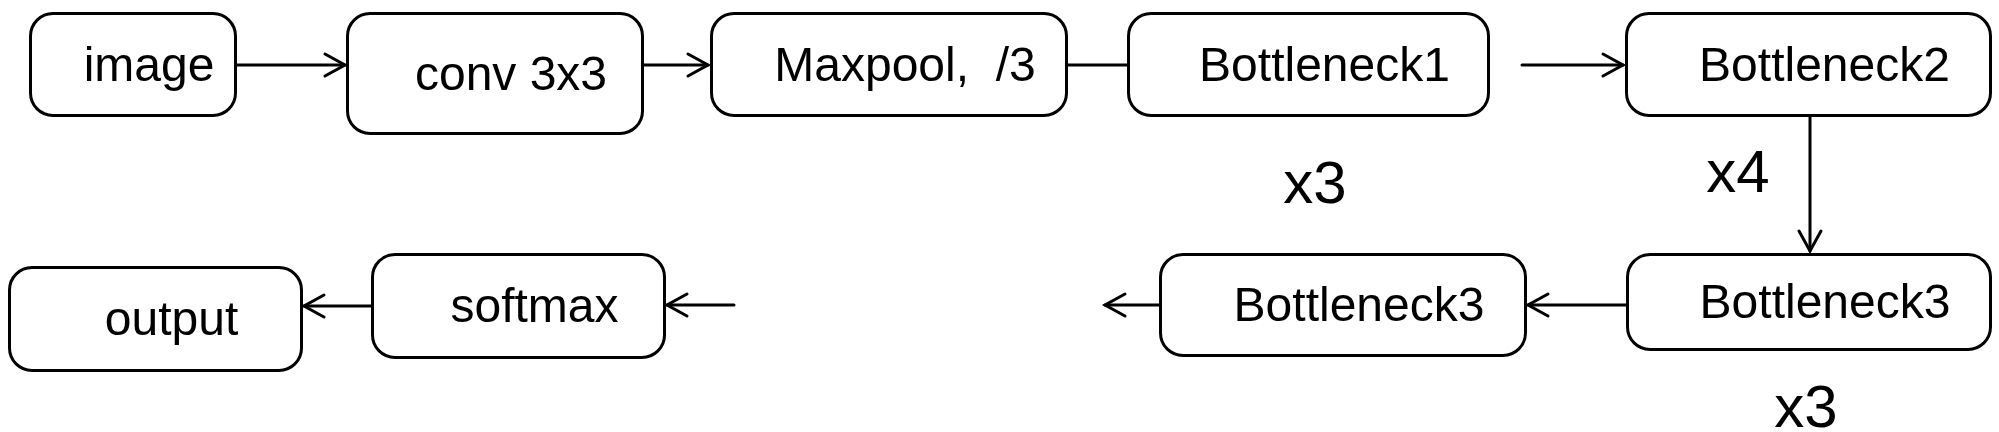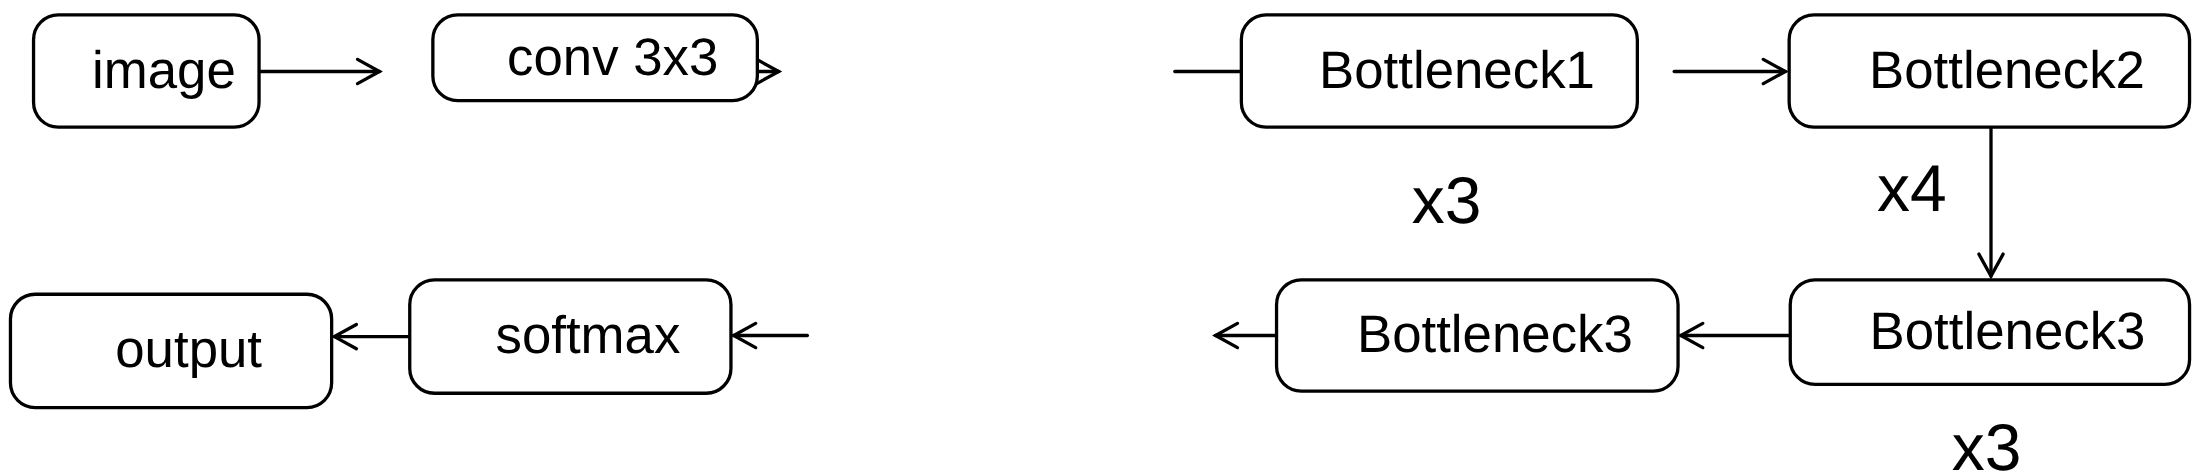--- a/index.html
+++ b/index.html
@@ -47,21 +47,21 @@
   }
   .mult {
     position: absolute;
     font-size: 60px;
     line-height: 1.1;
     text-align: center;
     width: 100px;
   }
   
   .n-image    { left: 29px;   top: 12px;  width: 208px; height: 105px; }
-  .n-conv     { left: 346px;  top: 12px;  width: 298px; height: 81px; margin-left: 46px; }
+  .n-conv     { left: 346px;  top: 12px;  width: 298px; height: 123px; }
   .n-maxpool  { left: 710px;  top: 12px;  width: 358px; height: 105px; }
   .n-b1       { left: 1127px; top: 12px;  width: 363px; height: 105px; }
   .n-b2       { left: 1625px; top: 12px;  width: 367px; height: 105px; }
   .n-b3r      { left: 1626px; top: 253px; width: 366px; height: 98px;  }
   .n-b3l      { left: 1159px; top: 253px; width: 368px; height: 104px; }
   .n-avgepool { left: 734px;  top: 253px; width: 370px; height: 104px; }
   .n-softmax  { left: 371px;  top: 253px; width: 295px; height: 106px; }
   .n-output   { left: 8px;    top: 266px; width: 295px; height: 106px; text-align: center; }
   
   .m-b1  { left: 1265px; top: 150px; }
@@ -109,20 +109,21 @@
     <g>
       <line x1="371" y1="306" x2="304" y2="306"></line>
       <polyline points="324,295 304,306 324,317"></polyline>
     </g>
   </svg>
 
   <div class="node n-image">image</div>
 
   <div class="node n-conv">conv 3x3</div>
 
+  <div class="node n-maxpool">Maxpool,  /3</div>
 
   <div class="node n-b1">Bottleneck1</div>
 
   <div class="node n-b2">Bottleneck2</div>
 
   <div class="node n-b3r">Bottleneck3</div>
 
   <div class="node n-b3l">Bottleneck3</div>
 
 

